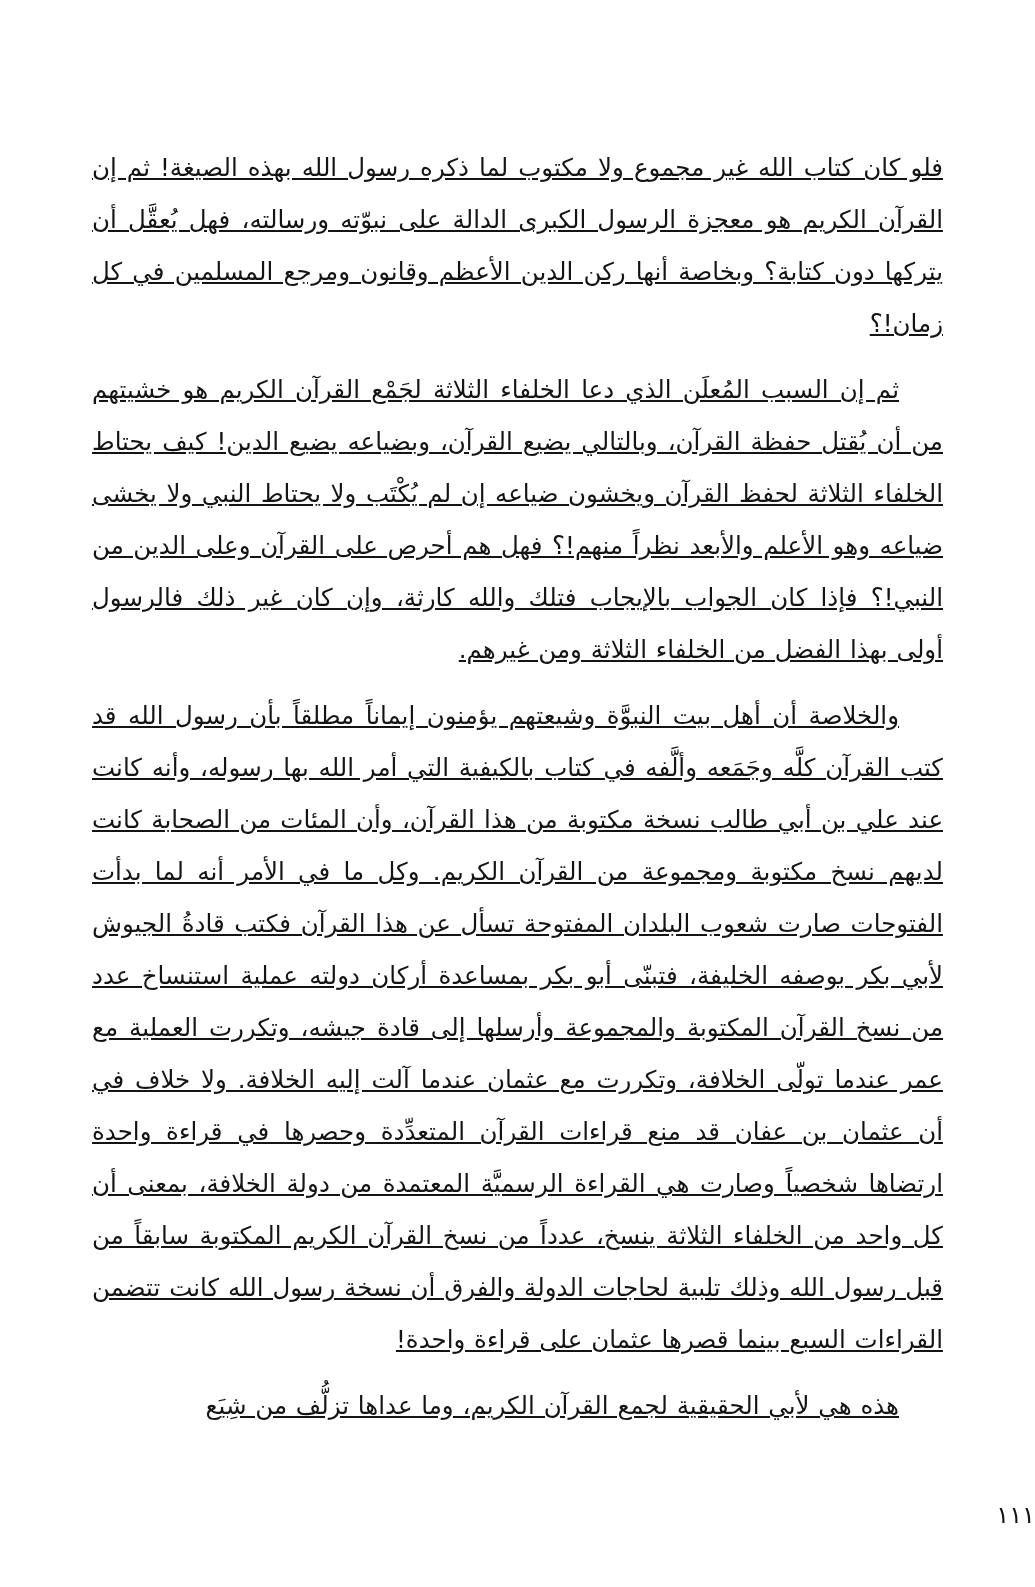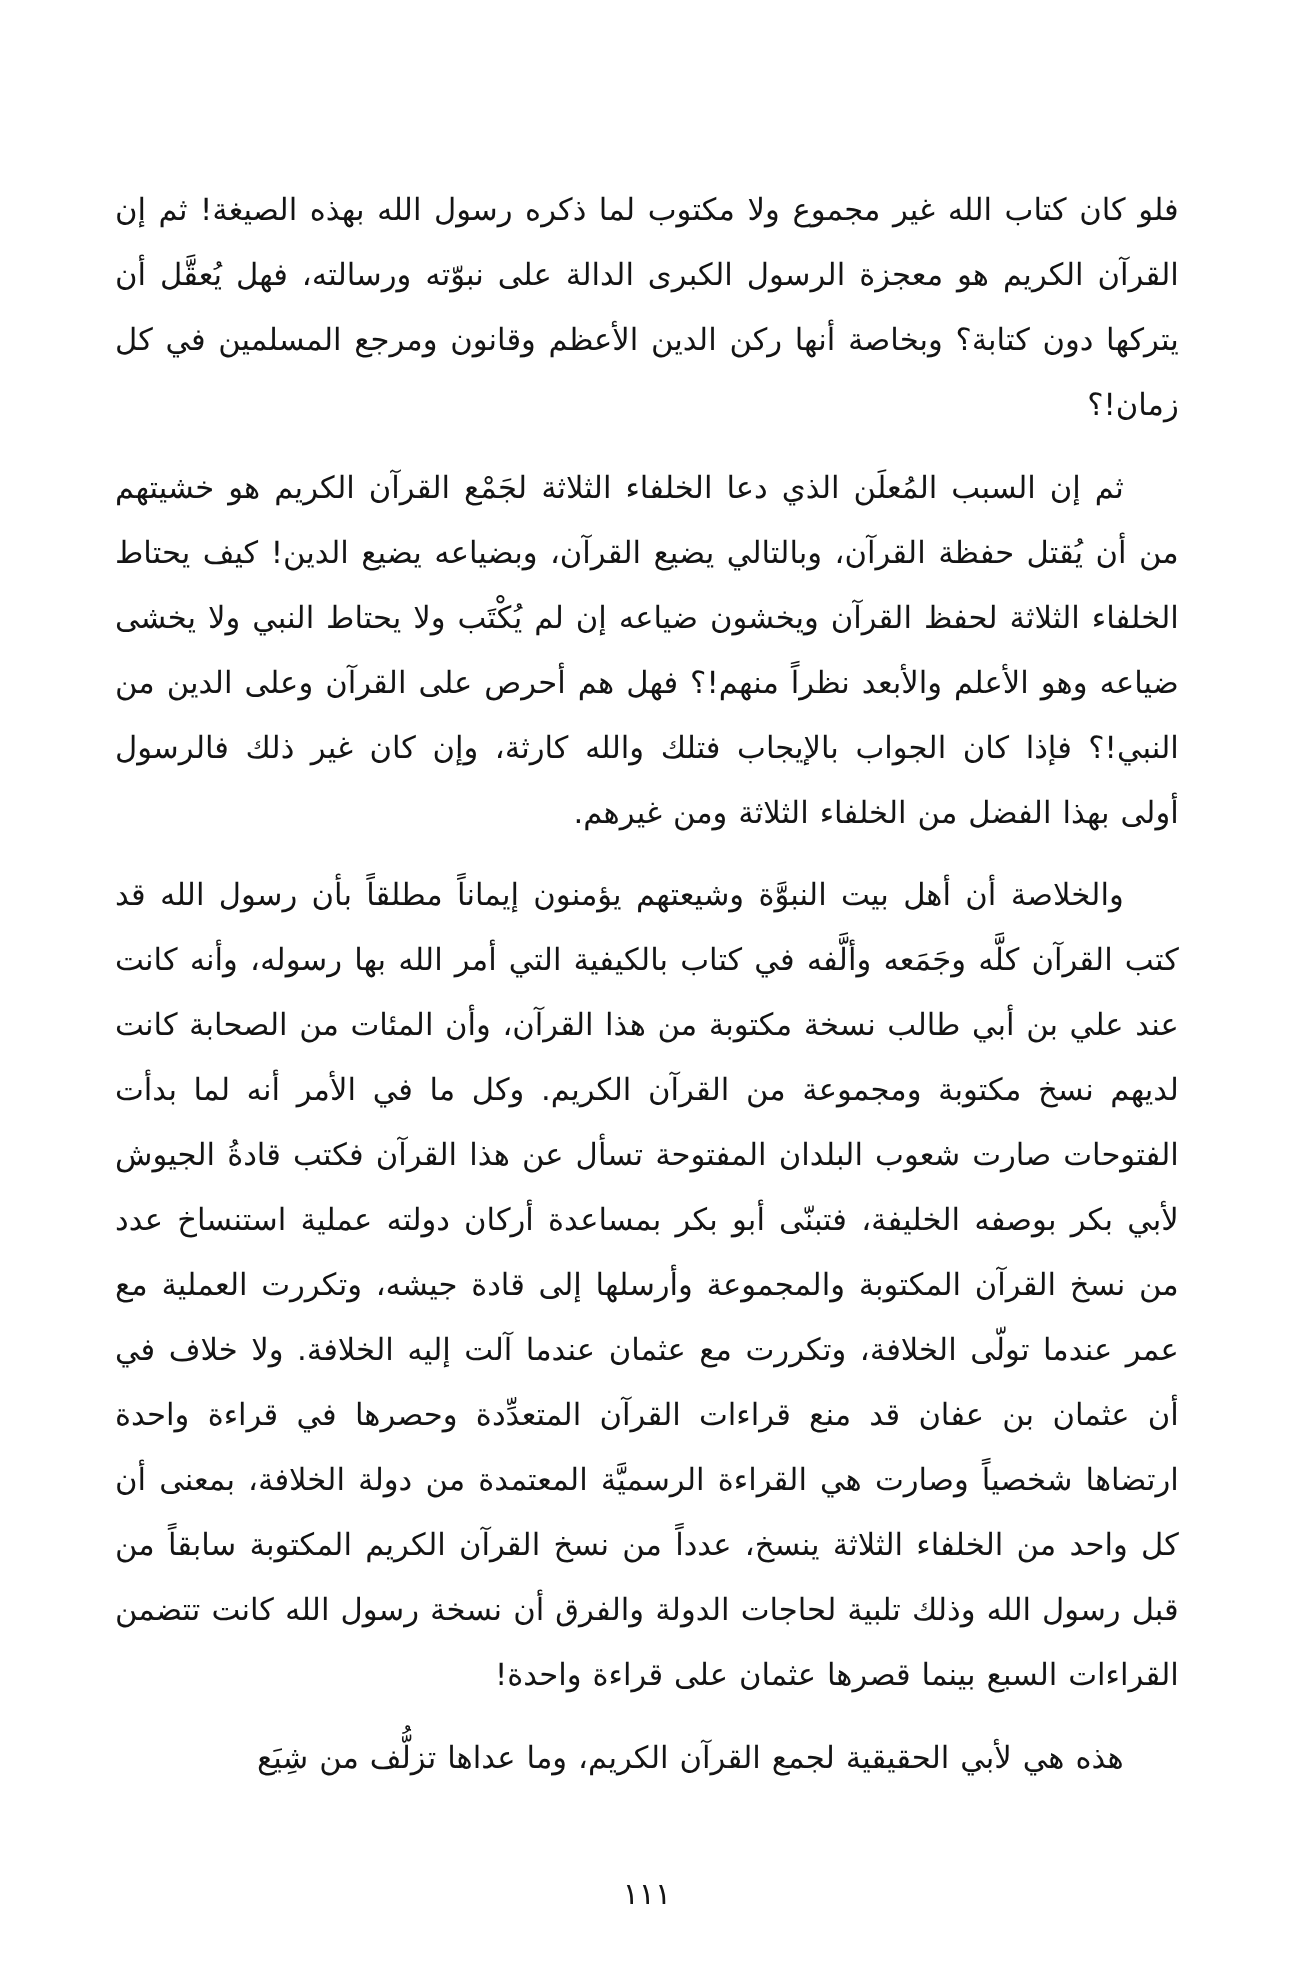--- a/index.html
+++ b/index.html
@@ -15,37 +15,38 @@
     overflow: hidden;
   }
   .book-page {
     position: relative;
     box-sizing: border-box;
     width: 1035px;
     height: 1587px;
     padding: 142px 92px 0 92px;
     direction: rtl;
     background: #ffffff;
+    text-decoration: underline;
   }
   .para {
     margin: 0 0 14px 0;
     font-size: 24.5px;
     line-height: 52px;
     text-align: justify;
     word-spacing: 1px;
   }
   .para.indent {
     text-indent: 44px;
   }
   .page-number {
     position: absolute;
     bottom: 58px;
     left: 0;
     right: 0;
-    text-align: center;
+    text-align: right;
     font-size: 24px;
     letter-spacing: 6px;
     direction: rtl;
     color: #141414;
   }
 </style>
 </head>
 <body>
 
 <div class="book-page">

